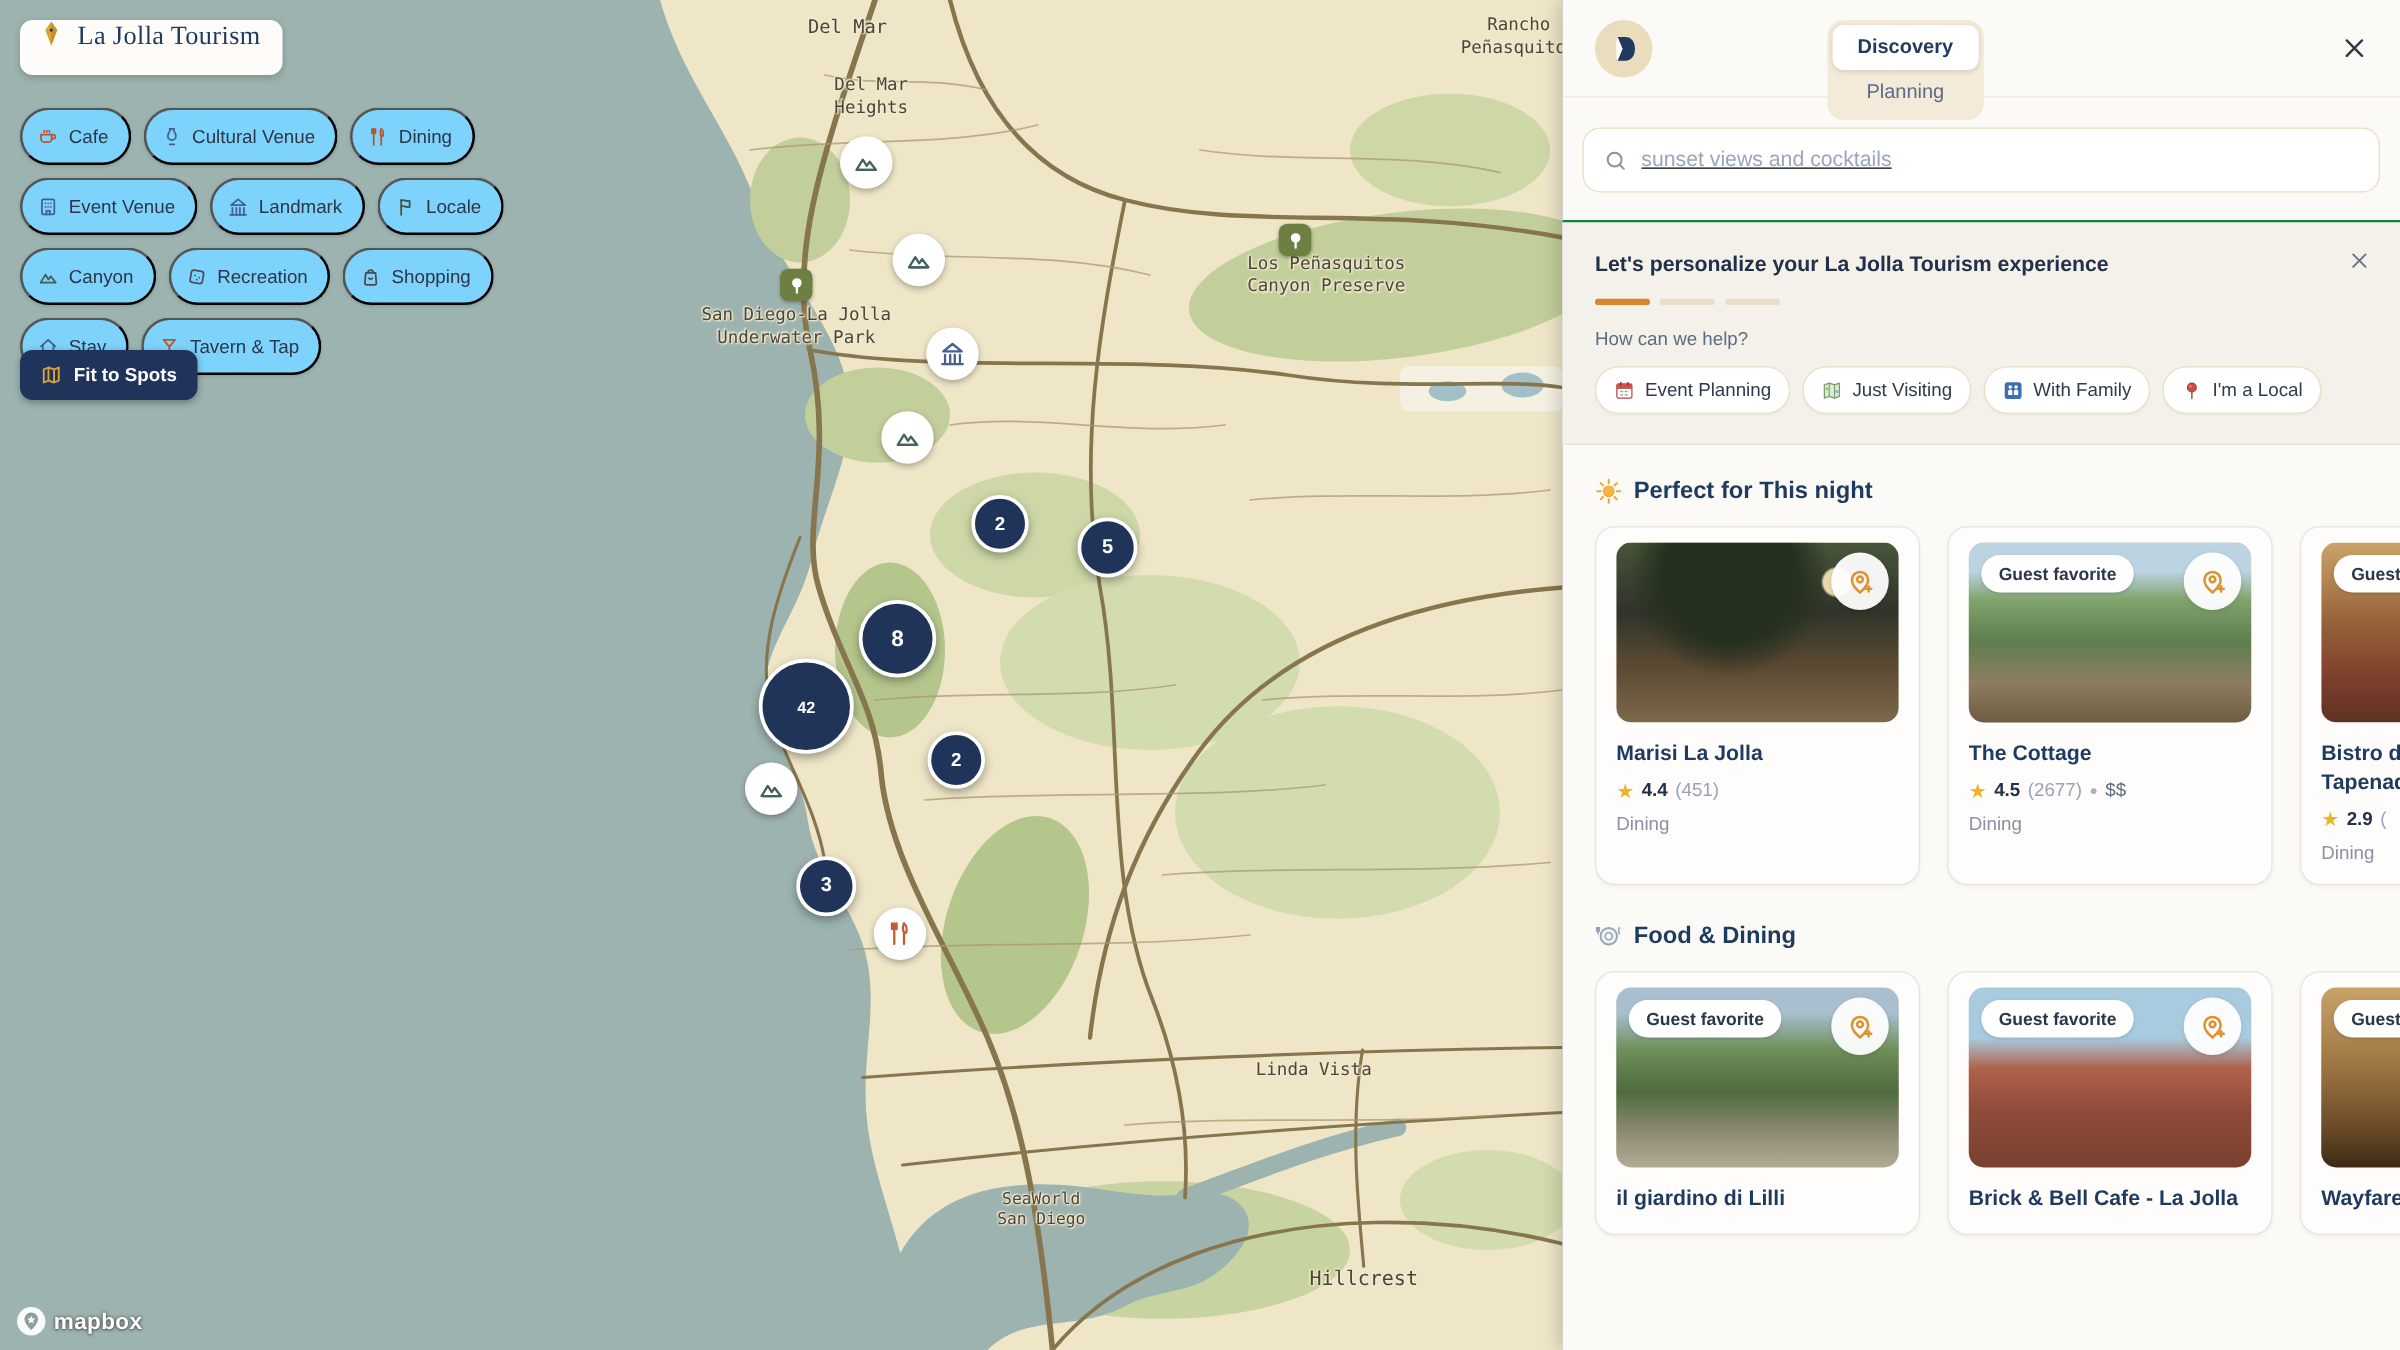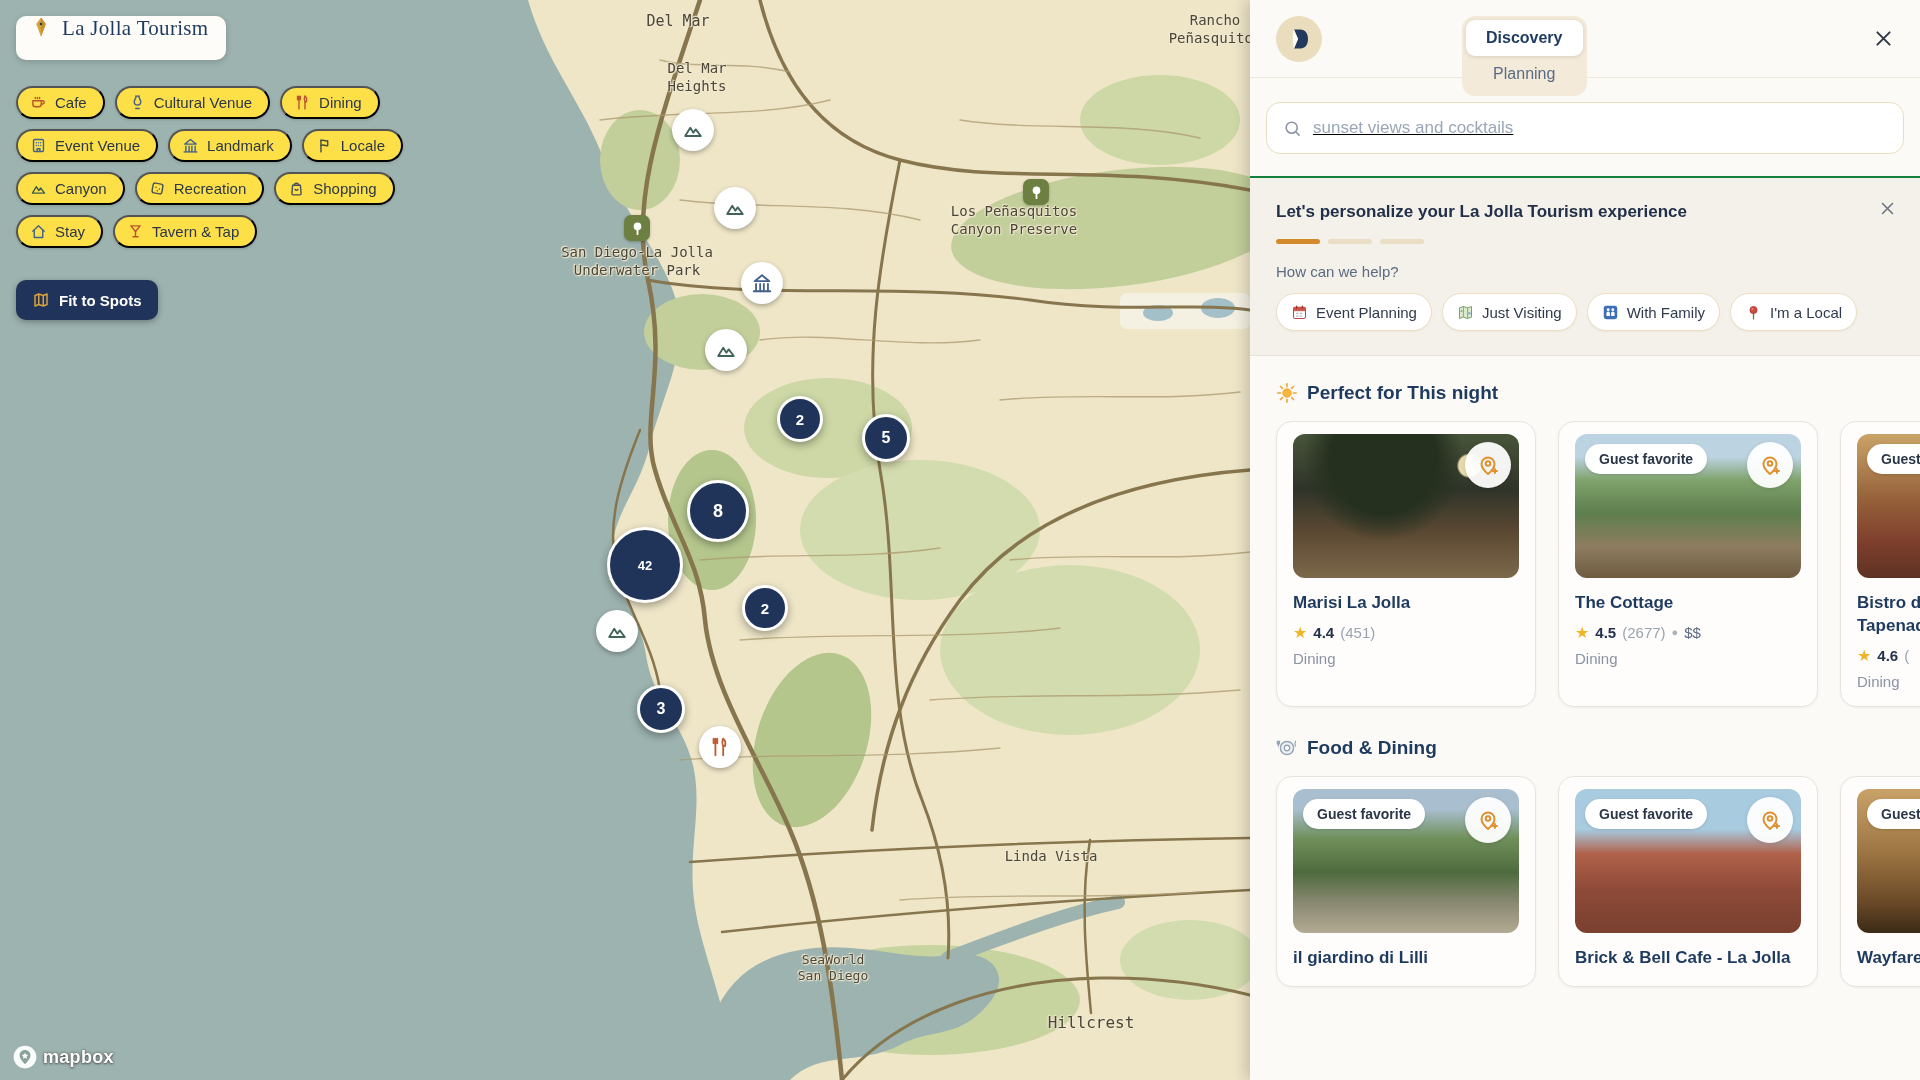--- a/index.html
+++ b/index.html
@@ -22,21 +22,21 @@
   .tree-marker { position:absolute; transform:translate(-50%,-50%); width:26px; height:26px; background:#6e7f42;
     border-radius:7px; display:flex; align-items:center; justify-content:center; box-shadow:0 1px 3px rgba(0,0,0,.25); }
   .tree-marker svg { width:17px; height:17px; }
 
   
   .logo-pill { position:absolute; left:16px; top:16px; height:44px; background:#fdfcf9; border-radius:10px;
     display:flex; gap:10px; padding:0 18px 0 14px; box-shadow:0 2px 6px rgba(0,0,0,.18); }
   .logo-pill svg { width:22px; height:22px; }
   .logo-pill span { font-family:"Liberation Serif",serif; font-size:21px; color:#1e3a5f; letter-spacing:.3px; }
   #chips { position:absolute; left:16px; top:86px; width:392px; display:flex; flex-wrap:wrap; gap:10px; }
-  .chip { height:33px; background:#fde047; border-radius:999px; display:flex; align-items:center; gap:8px;
+  .chip { height:46px; background:#7dd3fc; border-radius:999px; display:flex; align-items:center; gap:8px;
     padding:0 16px 0 12px; font-size:15px; color:#2b3648; font-weight:500; box-shadow:0 1px 3px rgba(0,0,0,.15); cursor:pointer; }
   .chip svg { width:17px; height:17px; }
   .fit-btn { position:absolute; left:16px; top:280px; height:40px; background:#20335a; border:none; border-radius:10px;
     display:flex; align-items:center; gap:9px; padding:0 16px; color:#fff; font-size:15px; font-weight:600;
     box-shadow:0 2px 6px rgba(0,0,0,.3); cursor:pointer; font-family:inherit; }
   .fit-btn svg { width:18px; height:18px; }
   .mapbox-logo { position:absolute; left:12px; bottom:10px; display:flex; align-items:center; gap:5px; }
   .mapbox-logo svg { width:26px; height:26px; }
   .mapbox-logo span { color:#fff; font-size:18px; font-weight:bold; letter-spacing:.3px;
     text-shadow:0 0 3px rgba(70,70,70,.9),0 1px 2px rgba(70,70,70,.7); }
@@ -167,21 +167,21 @@
       <path d="M660,60 C700,70 740,60 790,72"></path>
     </g>
   </svg>
 
   <div id="map-labels">
       <div class="map-label" style="left: 678px; top: 12px; font-size: 15px;">Del Mar</div>
       <div class="map-label" style="left: 697px; top: 60px; font-size: 14px;">Del Mar
 Heights</div>
       <div class="map-label" style="left: 1215px; top: 12px; font-size: 14px;">Rancho
 Peñasquitos</div>
-      <div class="map-label" style="left: 1014px; top: 203px; font-size: 14px;">Los Peñasquitos
+      <div class="map-label" style="left: 1061px; top: 203px; font-size: 14px;">Los Peñasquitos
 Canyon Preserve</div>
       <div class="map-label" style="left: 637px; top: 244px; font-size: 14px;">San Diego-La Jolla
 Underwater Park</div>
       <div class="map-label" style="left: 1051px; top: 848px; font-size: 14px;">Linda Vista</div>
       <div class="map-label" style="left: 833px; top: 952px; font-size: 13px;">SeaWorld
 San Diego</div>
       <div class="map-label" style="left: 1091px; top: 1013px; font-size: 16px;">Hillcrest</div>
     </div>
   <div id="map-markers">
       <div class="tree-marker" style="left: 637px; top: 228px;">
@@ -500,21 +500,21 @@
             </div>
             <div class="category">Dining</div>
           </div>
           <div class="card">
             <div class="card-photo ph-bistro">
               <span class="badge">Guest favorite</span>
             </div>
             <h3>Bistro du Marché by Tapenade</h3>
             <div class="rating">
               <span class="star">★</span>
-              <span class="val">4.6</span>
+              <span class="val">2.9</span>
               <span class="rev">(</span>
             </div>
             <div class="category">Dining</div>
           </div>
         </div>
       </div>
       <div class="section">
         <div class="sec-head">
           <svg viewBox="0 0 24 24">
             <circle cx="12" cy="12" r="7.2" fill="#eef1f5" stroke="#97a4b5" stroke-width="1.6"></circle>

